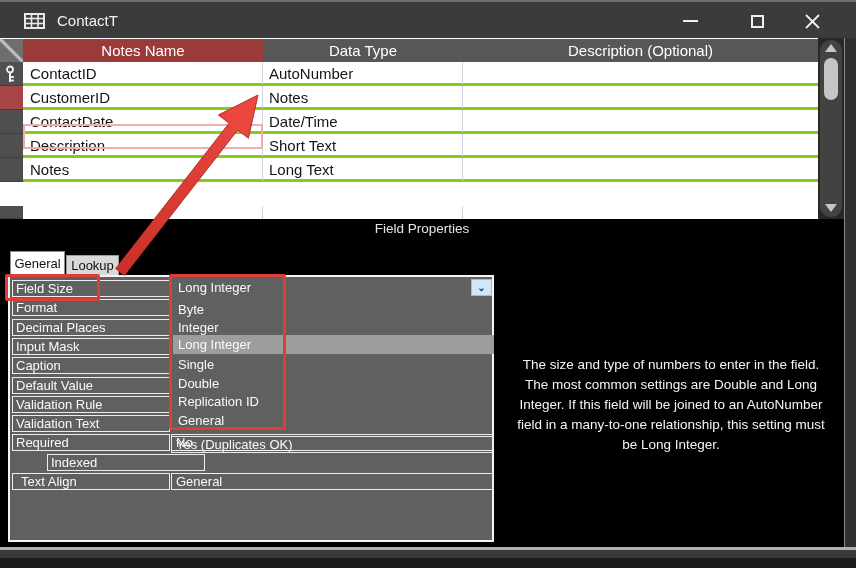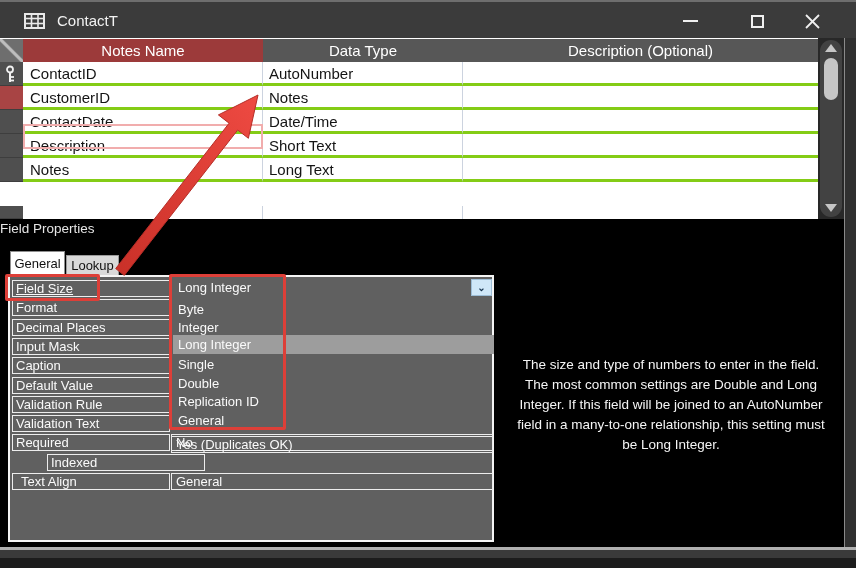--- a/index.html
+++ b/index.html
@@ -38,21 +38,21 @@
   #sb-track{position:absolute;left:820px;top:40px;width:22px;height:177px;background:#424242;border-radius:11px;}
   .tri-up{width:0;height:0;border-left:6px solid transparent;border-right:6px solid transparent;border-bottom:8px solid #c6c6c6;position:absolute;left:825px;}
   .tri-down{width:0;height:0;border-left:6px solid transparent;border-right:6px solid transparent;border-top:8px solid #c6c6c6;position:absolute;left:825px;}
   #sb-thumb{position:absolute;left:824px;top:58px;width:14px;height:42px;background:#c6c6c6;border-radius:7px;}
   
   #right-strip{position:absolute;left:844px;top:38px;width:12px;height:512px;background:#303030;border-left:1px solid #8a8a8a;}
   #bottom-line{position:absolute;left:0;top:547px;width:856px;height:3px;background:#b0b0b0;}
   #bottom-strip1{position:absolute;left:0;top:550px;width:856px;height:8px;background:#3a3a3a;}
   #bottom-strip2{position:absolute;left:0;top:558px;width:856px;height:10px;background:#1c1c1c;}
   
-  #fp-label{position:absolute;left:0;top:221px;width:844px;color:#e6e6e6;font-size:13.5px;}
+  #fp-label{position:absolute;left:0;top:221px;width:844px;text-align:center;color:#e6e6e6;font-size:13.5px;}
   .tab{position:absolute;font-size:13px;color:#111;text-align:center;cursor:default;}
   #tab-general{left:10px;top:251px;width:55px;height:24px;line-height:23px;background:#ffffff;border:1px solid #8f8f8f;border-bottom:none;z-index:6;}
   #tab-lookup{left:66px;top:255px;width:53px;height:20px;line-height:19px;background:#d9d9d9;border:1px solid #9a9a9a;border-bottom:none;z-index:5;}
   #pane{position:absolute;left:8px;top:275px;width:486px;height:267px;border:2px solid #f5f5f5;background:#606060;z-index:4;}
   .plabel{position:absolute;left:2px;width:158px;height:17px;border:1px solid #ededed;color:#fafafa;font-size:13px;line-height:15px;padding-left:3px;white-space:nowrap;overflow:hidden;}
   .pvalue{position:absolute;left:161px;width:322px;height:17px;border:1px solid #ededed;color:#fafafa;font-size:13px;line-height:15px;padding-left:4px;}
   #combo-text{position:absolute;left:168px;top:2px;color:#fafafa;font-size:13px;line-height:17px;}
   #combo-btn{position:absolute;left:461px;top:2px;width:21px;height:17px;background:#cfe7f8;border:1px solid #9dbdd6;color:#17344f;font-size:10px;font-weight:bold;text-align:center;line-height:15px;cursor:default;}
   .ditem{position:absolute;left:168px;height:18px;color:#fafafa;font-size:13px;line-height:18px;white-space:nowrap;}
   #dd-highlight{position:absolute;left:163px;top:58px;width:321px;height:19px;background:#9d9d9d;}
@@ -156,21 +156,21 @@
   <div id="bottom-line"></div>
   <div id="bottom-strip1"></div>
   <div id="bottom-strip2"></div>
 
   <div id="fp-label">Field Properties</div>
   <div class="tab" id="tab-general">General</div>
   <div class="tab" id="tab-lookup">Lookup</div>
 
   <div id="pane">
 
-    <div class="plabel" style="top:3px;text-decoration:underline;">Field Size</div>
+    <div class="plabel" style="top:3px;">Field Size</div>
     <div class="plabel" style="top:22px;">Format</div>
     <div class="plabel" style="top:42px;">Decimal Places</div>
     <div class="plabel" style="top:61px;">Input Mask</div>
     <div class="plabel" style="top:80px;">Caption</div>
     <div class="plabel" style="top:100px;">Default Value</div>
     <div class="plabel" style="top:119px;">Validation Rule</div>
     <div class="plabel" style="top:138px;">Validation Text</div>
     <div class="plabel" style="top:157px;">Required</div>
     <div class="plabel" style="top:177px;margin-left:35px;">Indexed</div>
     <div class="plabel" style="top:196px;padding-left:8px;">Text Align</div>

